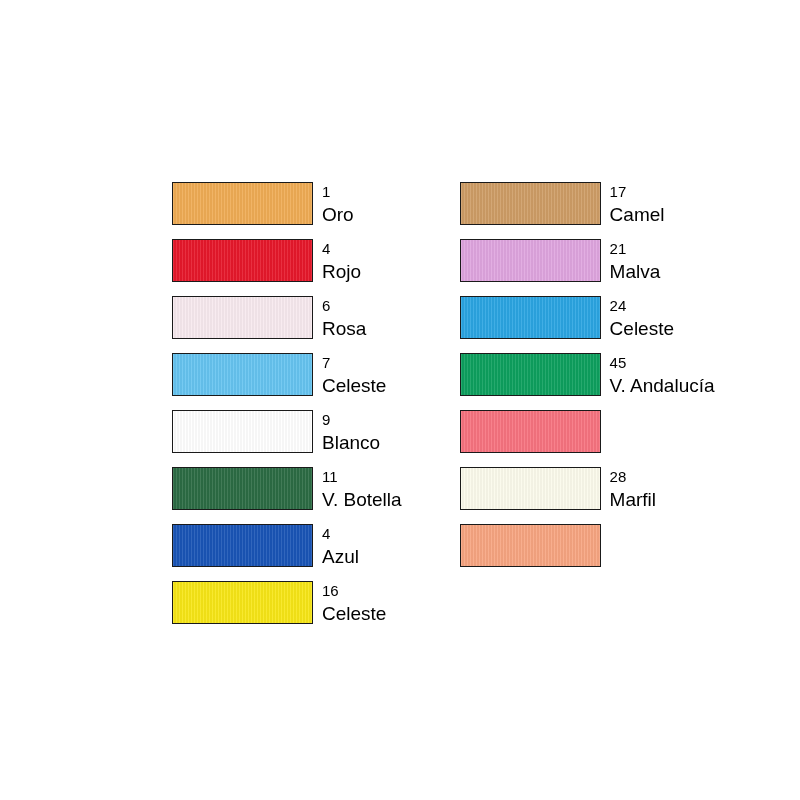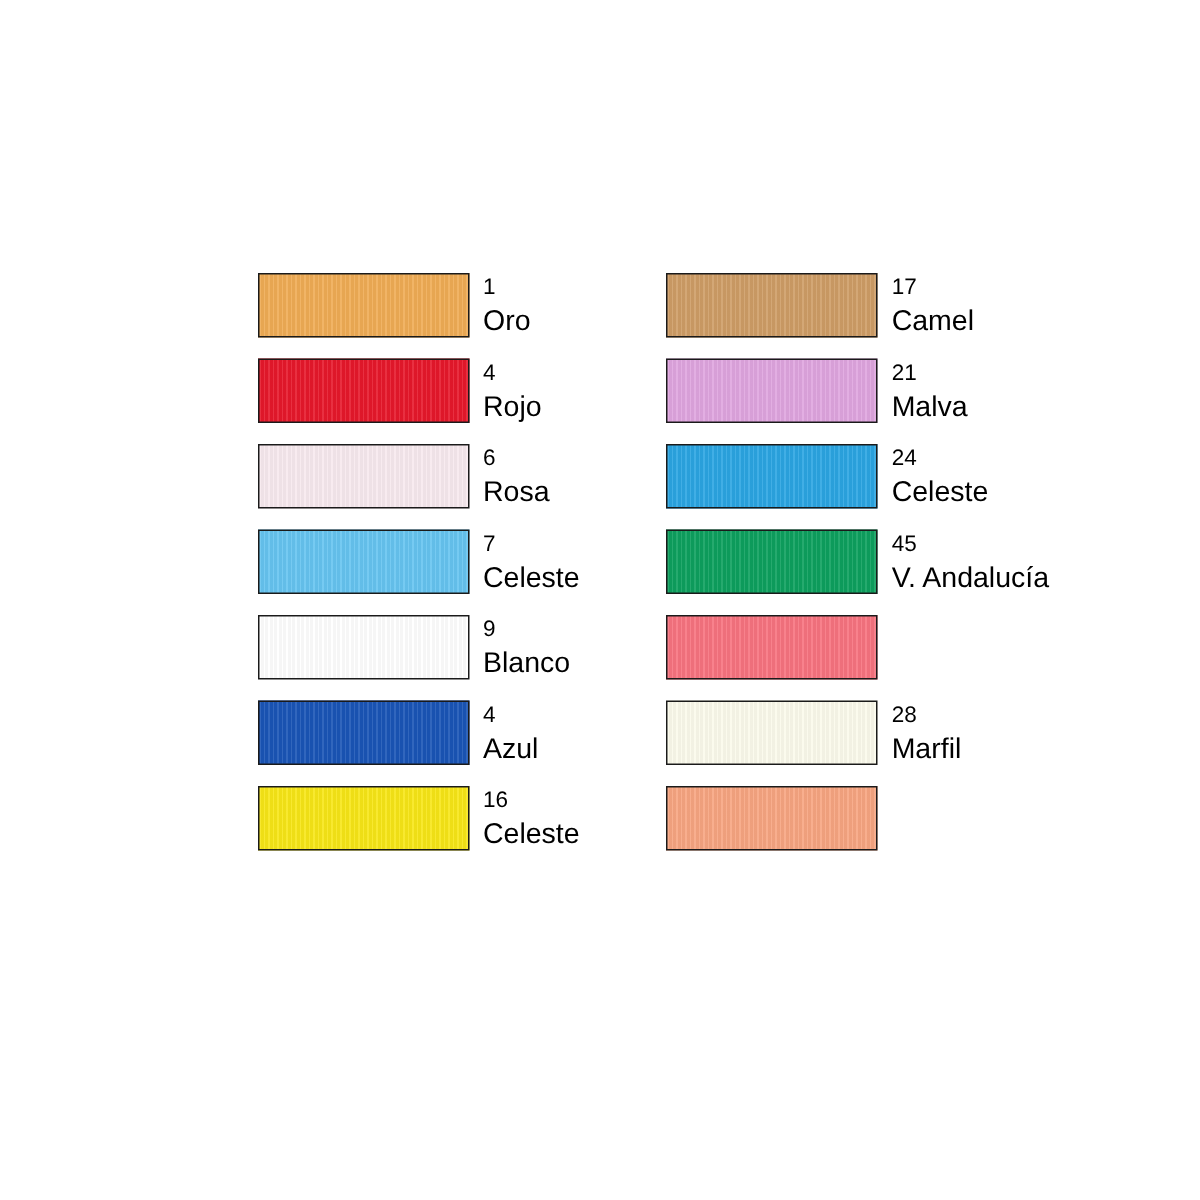--- a/index.html
+++ b/index.html
@@ -140,20 +140,27 @@
       </div>
 
       <div class="swatch-row">
         <div class="swatch-chip" style="background-color: rgb(255, 255, 255);"></div>
         <div class="swatch-labels">
           <span class="swatch-code">9</span>
           <span class="swatch-name">Blanco</span>
         </div>
       </div>
 
+      <div class="swatch-row">
+        <div class="swatch-chip" style="background-color: rgb(44, 108, 68);"></div>
+        <div class="swatch-labels">
+          <span class="swatch-code">11</span>
+          <span class="swatch-name">V. Botella</span>
+        </div>
+      </div>
 
       <div class="swatch-row">
         <div class="swatch-chip" style="background-color: rgb(26, 85, 182);"></div>
         <div class="swatch-labels">
           <span class="swatch-code">4</span>
           <span class="swatch-name">Azul</span>
         </div>
       </div>
 
       <div class="swatch-row">

